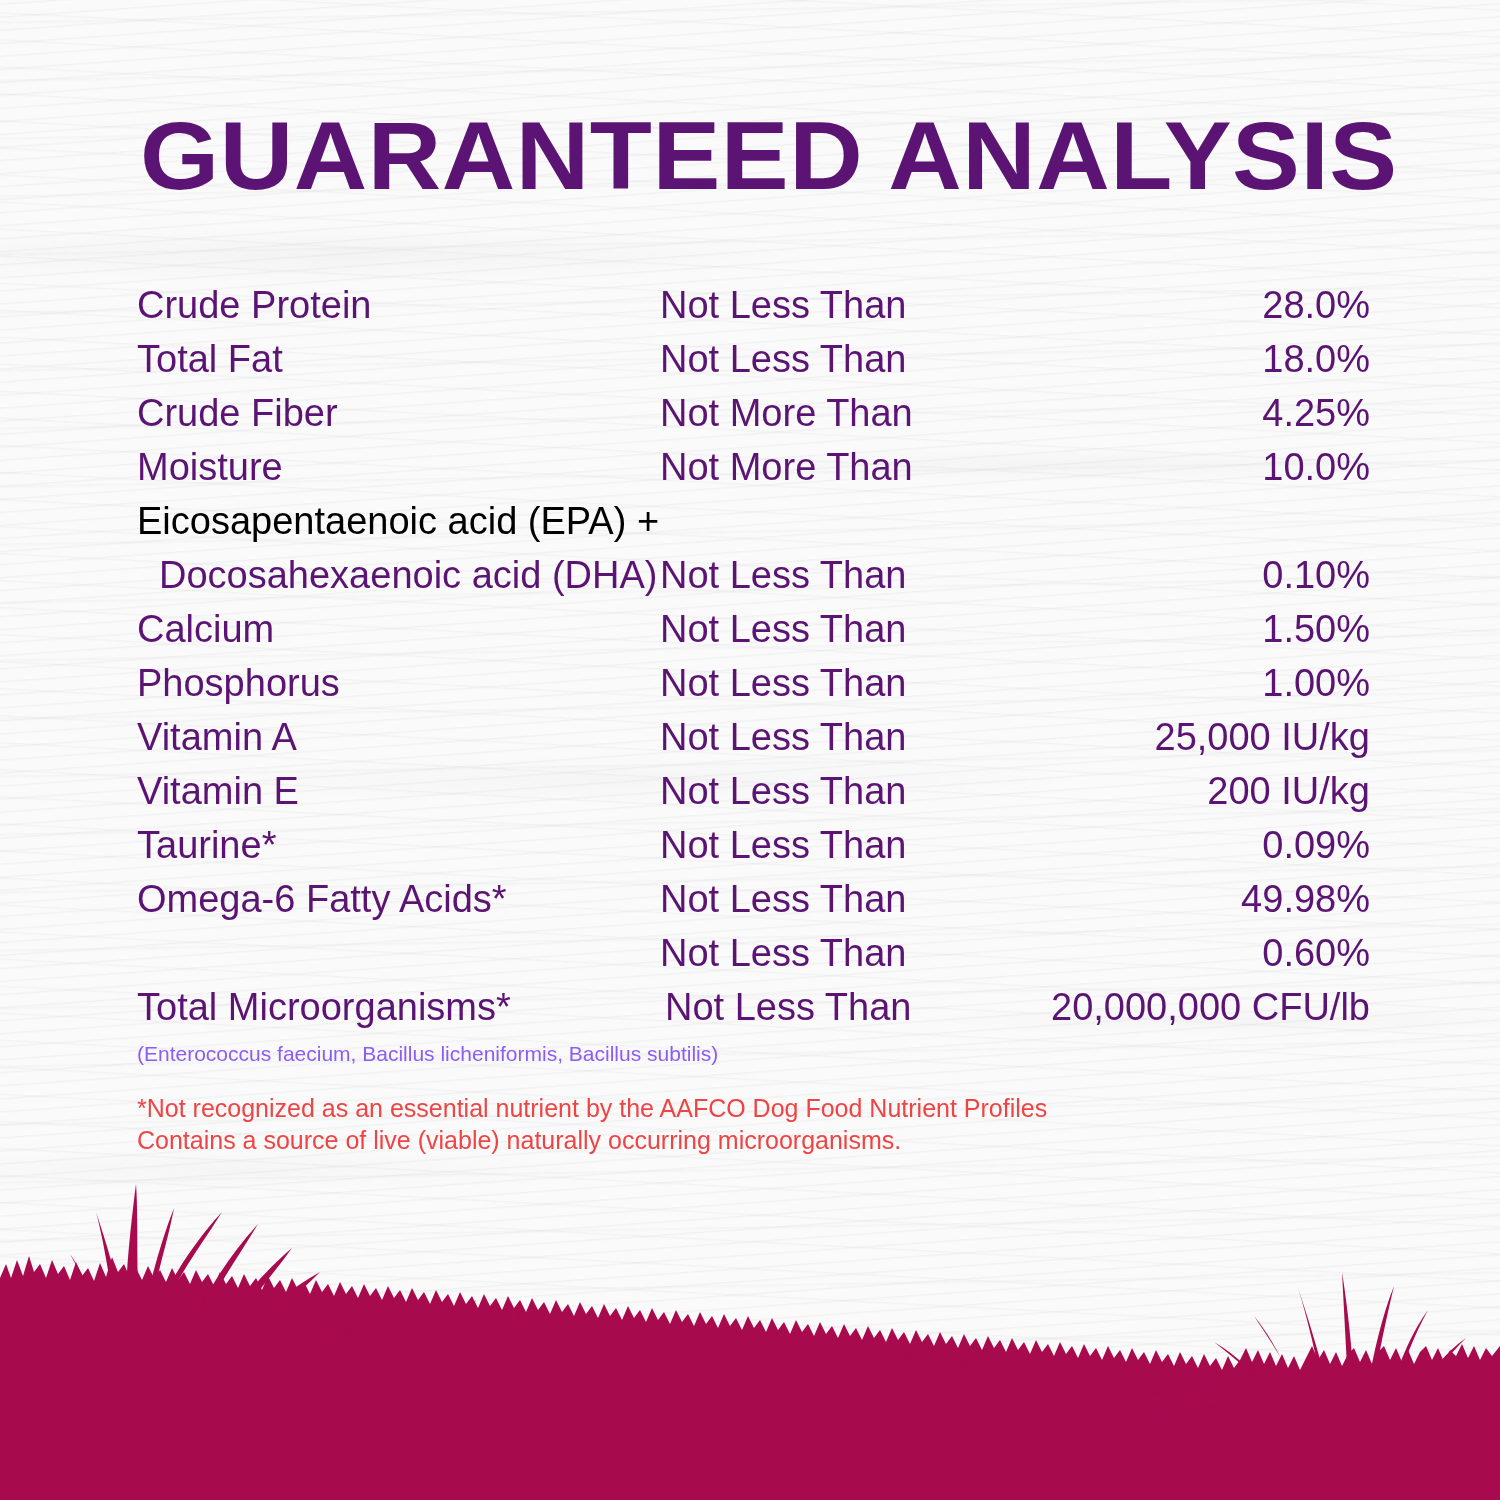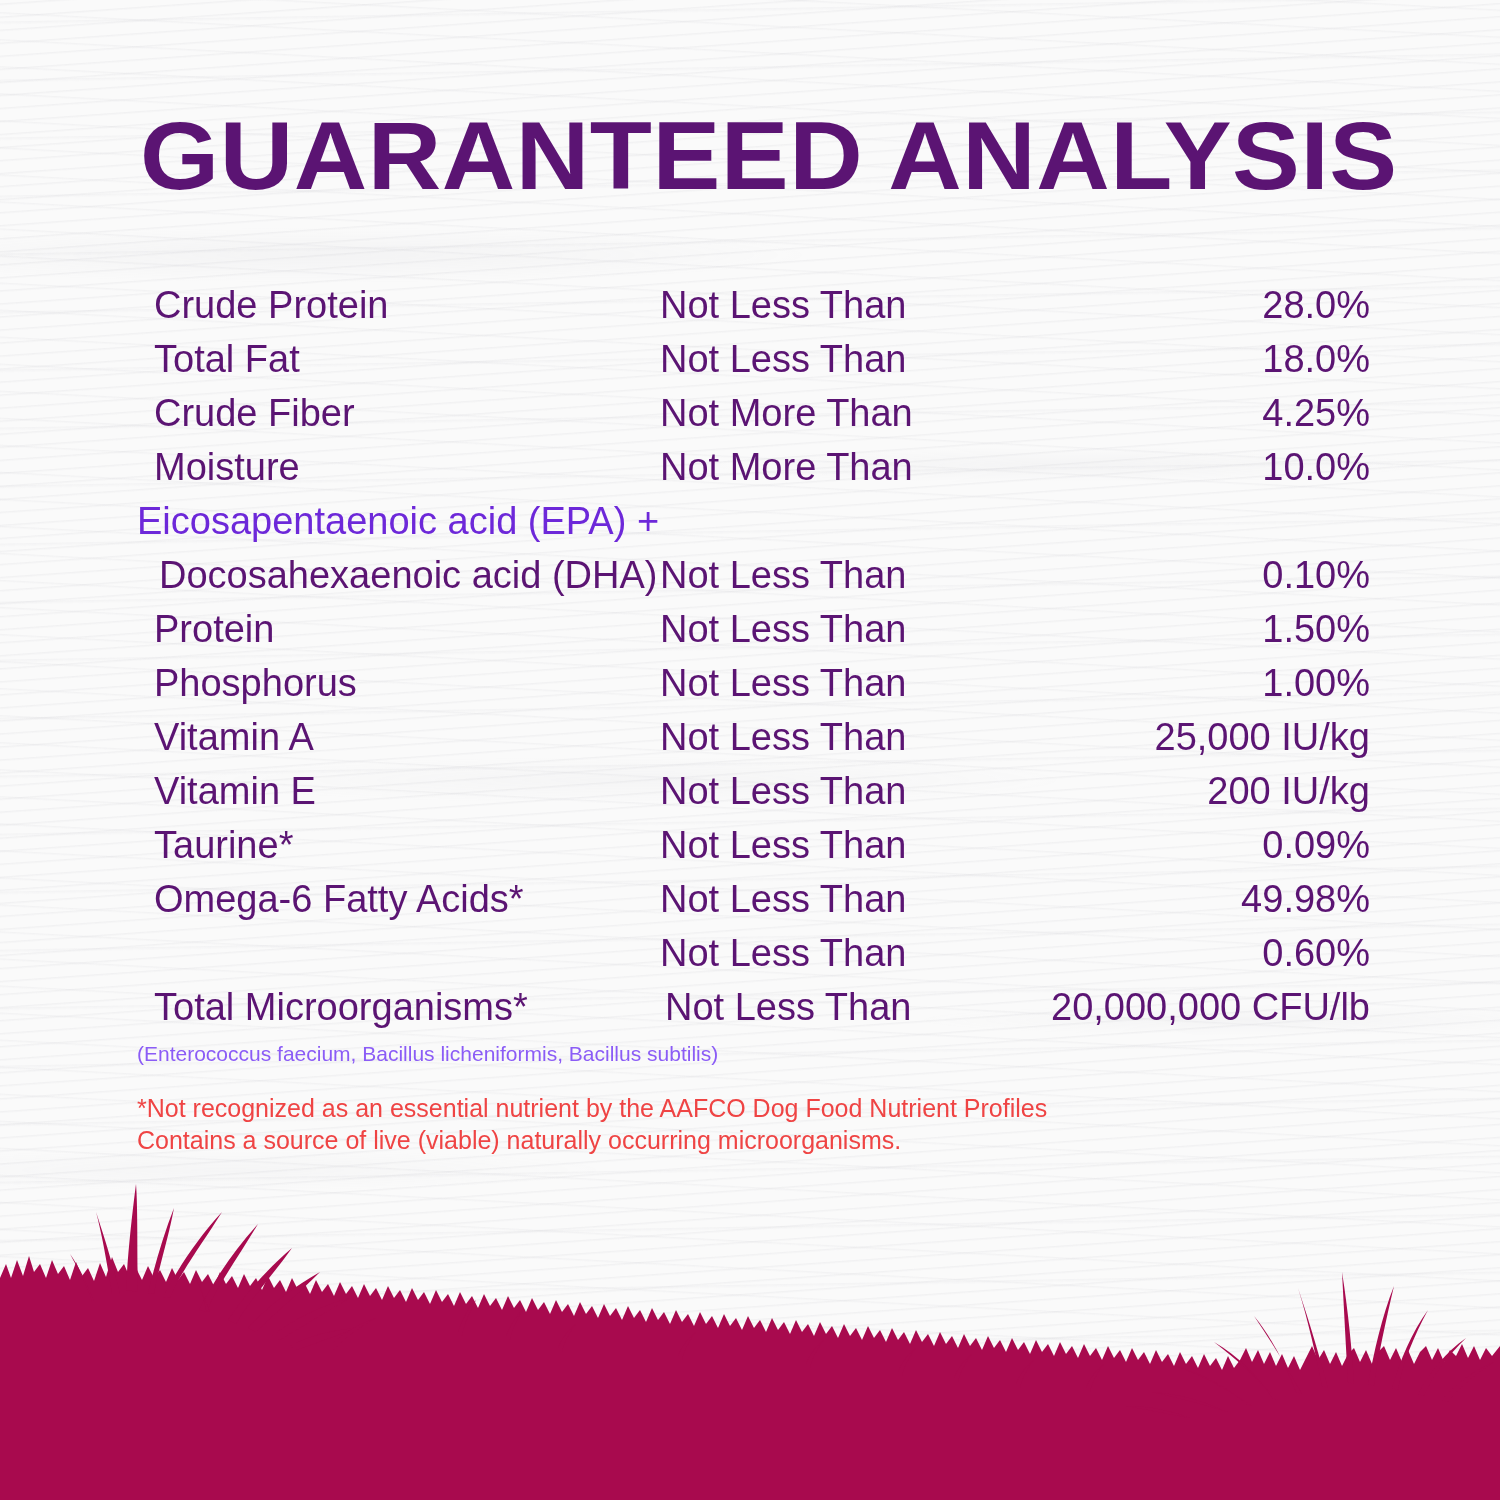--- a/index.html
+++ b/index.html
@@ -95,30 +95,30 @@
   .row .nutrient,
   .row .qualifier,
   .row .amount {
     position: absolute;
     color: #5B1473;
     font-size: 38px;
     line-height: 44px;
     font-weight: 400;
     white-space: nowrap;
   }
-  .row .nutrient { left: 0; top: 0; margin-left: 17px; }
+  .row .nutrient { left: 0; top: 0; }
   .row .qualifier { left: 523px; top: 0; }
   .row .amount { right: 0; top: 0; text-align: right; }
 
   
   .row-epa { height: 108px; }
   .row-epa .nutrient-line1 {
     position: absolute;
     left: 0; top: 0;
-    color: #6d28d9;
+    color: #000000;
     font-size: 38px;
     line-height: 44px;
     white-space: nowrap;
   }
   .row-epa .nutrient-line2 {
     position: absolute;
     left: 22px; top: 54px;
     color: #5B1473;
     font-size: 38px;
     line-height: 44px;
@@ -200,21 +200,21 @@
     </div>
 
     <div class="row row-epa">
       <span class="nutrient-line1">Eicosapentaenoic acid (EPA) +</span>
       <span class="nutrient-line2">Docosahexaenoic acid (DHA)</span>
       <span class="qualifier">Not Less Than</span>
       <span class="amount">0.10%</span>
     </div>
 
     <div class="row">
-      <span class="nutrient">Protein</span>
+      <span class="nutrient">Calcium</span>
       <span class="qualifier">Not Less Than</span>
       <span class="amount">1.50%</span>
     </div>
 
     <div class="row">
       <span class="nutrient">Phosphorus</span>
       <span class="qualifier">Not Less Than</span>
       <span class="amount">1.00%</span>
     </div>
 

